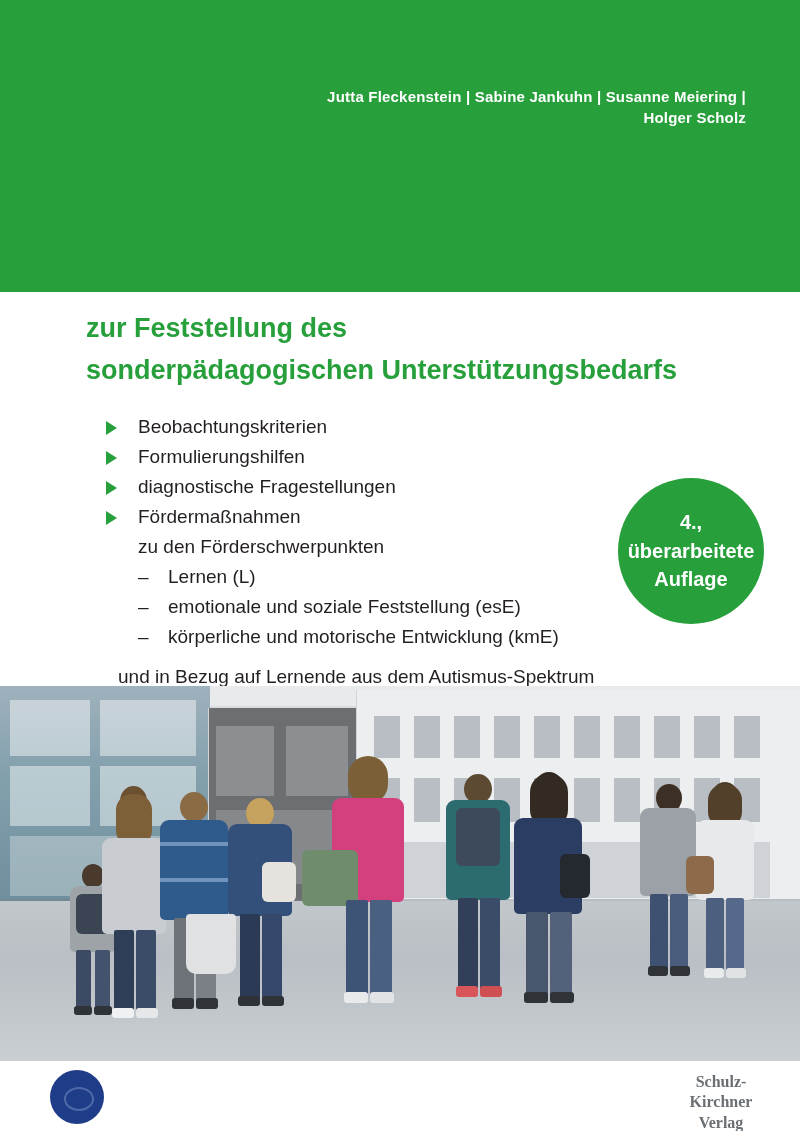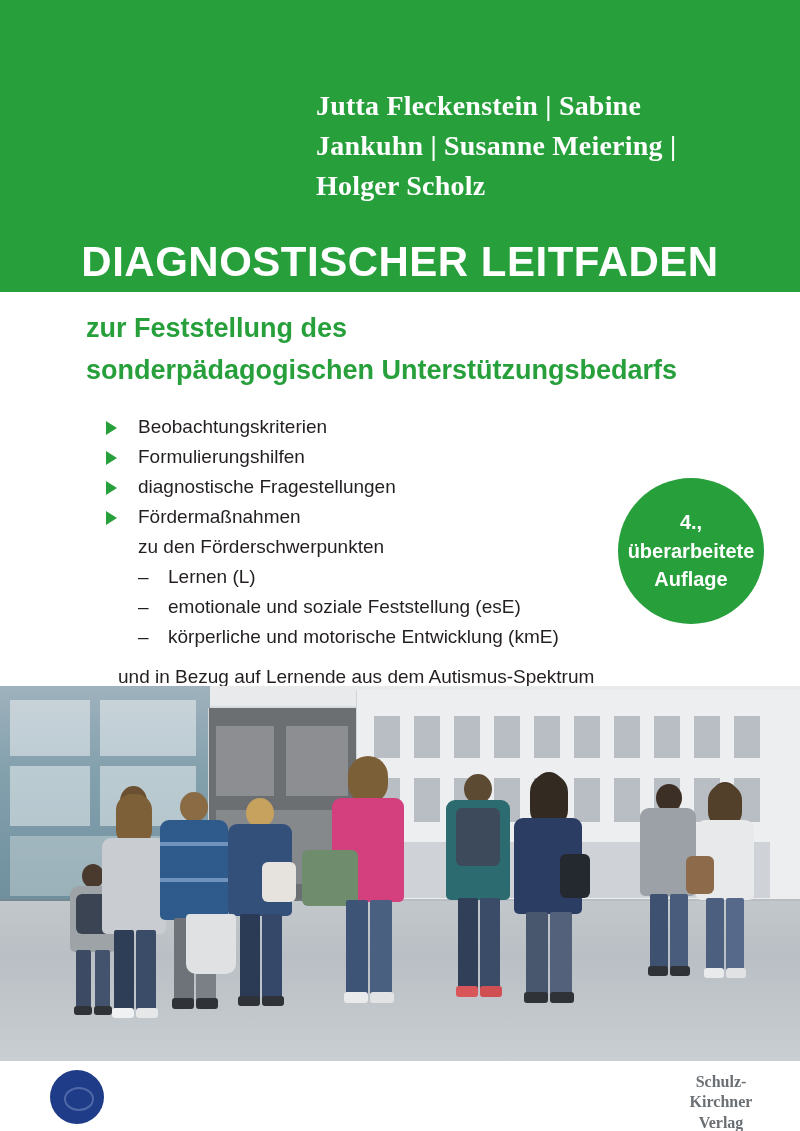--- a/index.html
+++ b/index.html
@@ -26,27 +26,26 @@
     top: 0;
     width: 800px;
     height: 292px;
     background: #27a03c;
   }
   .authors {
     position: absolute;
     right: 54px;
     top: 86px;
     width: 430px;
-    text-align: left;
+    text-align: right;
     color: #ffffff;
-    font-size: 28px;
+    font-size: 15px;
     font-weight: bold;
     line-height: 1.42;
     letter-spacing: 0.2px;
-    font-family: Liberation Serif, serif;
   }
   .main-title {
     position: absolute;
     left: 0;
     right: 0;
     top: 238px;
     text-align: center;
     color: #ffffff;
     font-size: 42px;
     font-weight: bold;
@@ -241,21 +240,20 @@
 </style>
 </head>
 <body>
 
 <div class="cover">
 
   <div class="green-band"></div>
 
   <div class="authors">Jutta Fleckenstein | Sabine Jankuhn | Susanne Meiering | Holger Scholz</div>
 
-  <div class="main-title">DIAGNOSTISCHER LEITFADEN</div>
 
   <div class="subtitle">
     <span class="line1">zur Feststellung des</span>
     <span class="line2">sonderpädagogischen  Unterstützungsbedarfs</span>
   </div>
 
   <div class="bullets">
     <div class="bullet-row">
       <span class="tri"></span>
       <span>Beobachtungskriterien</span>

